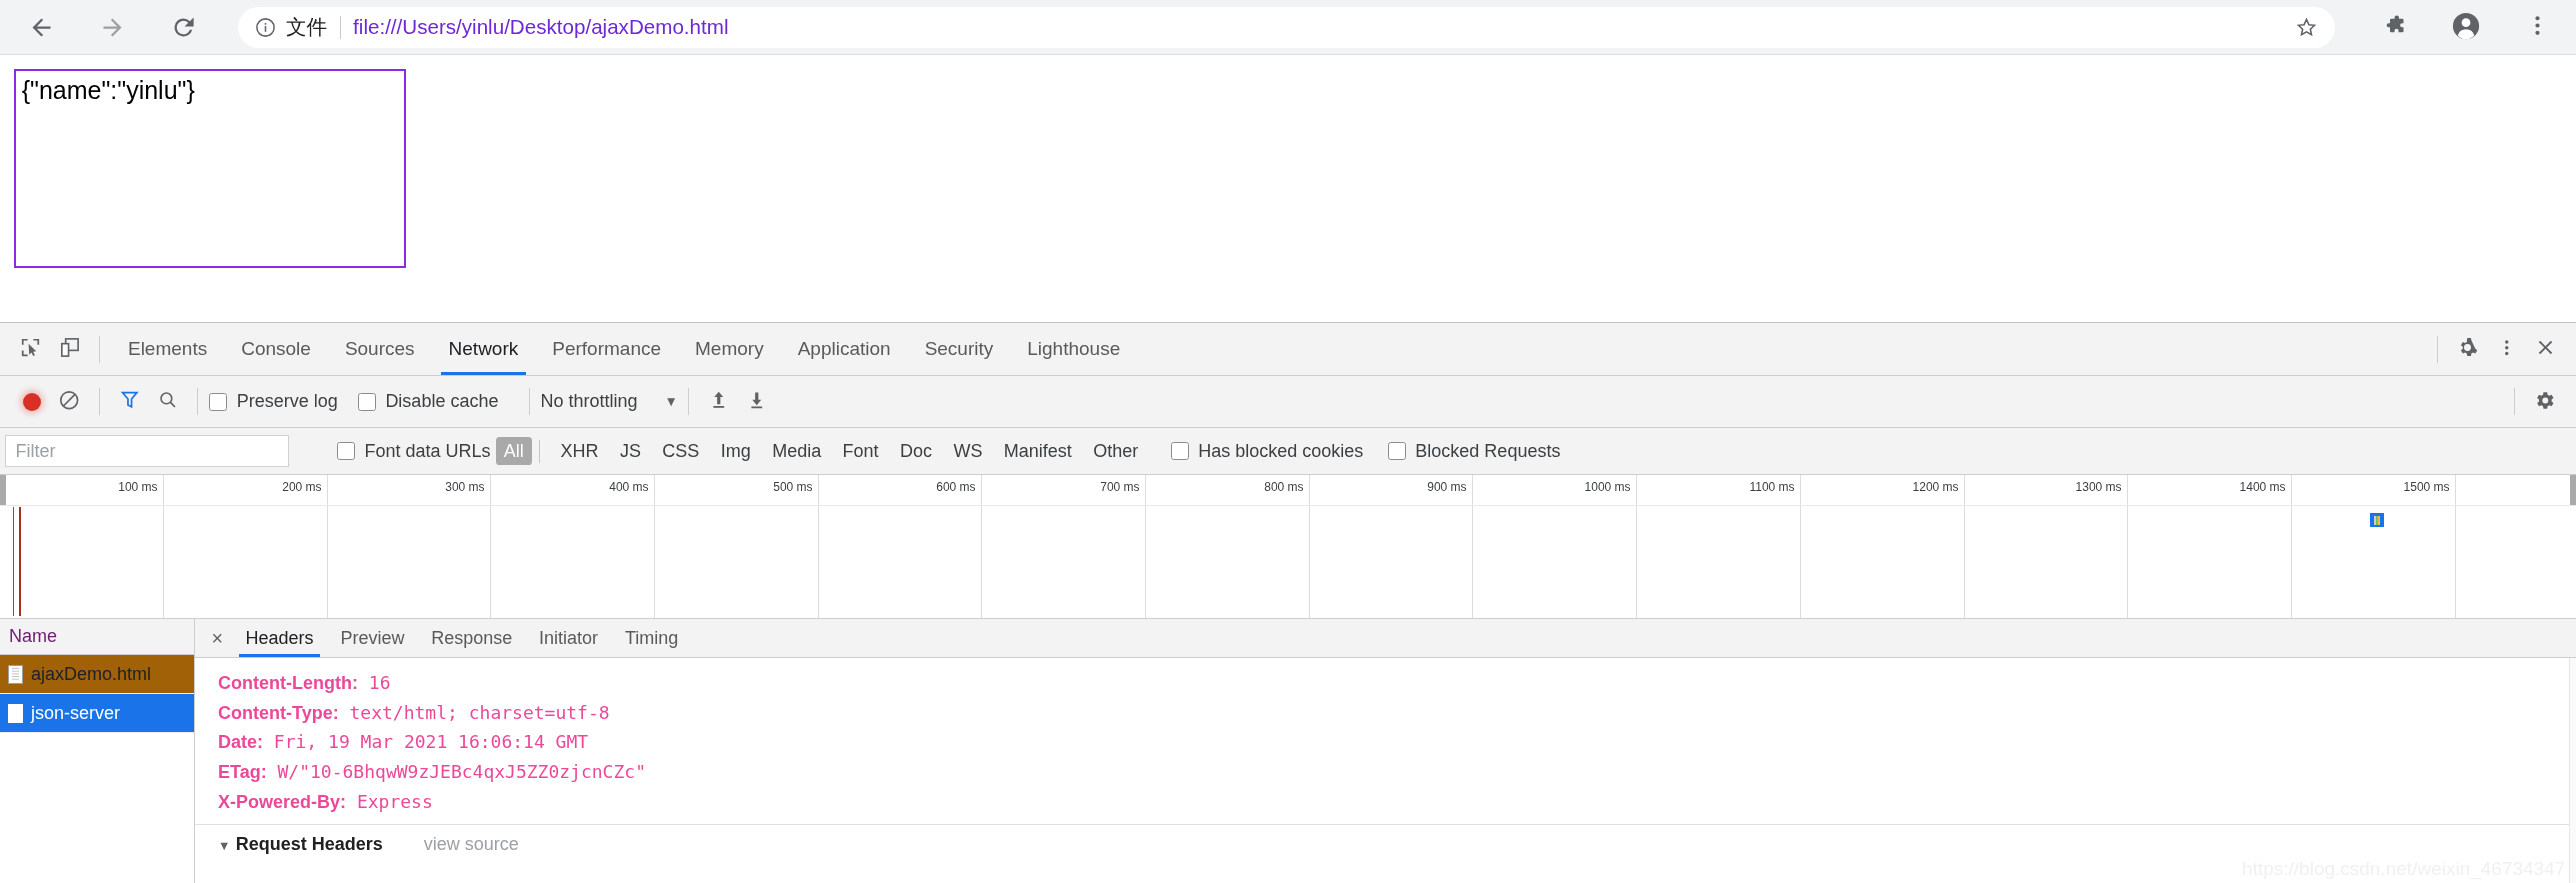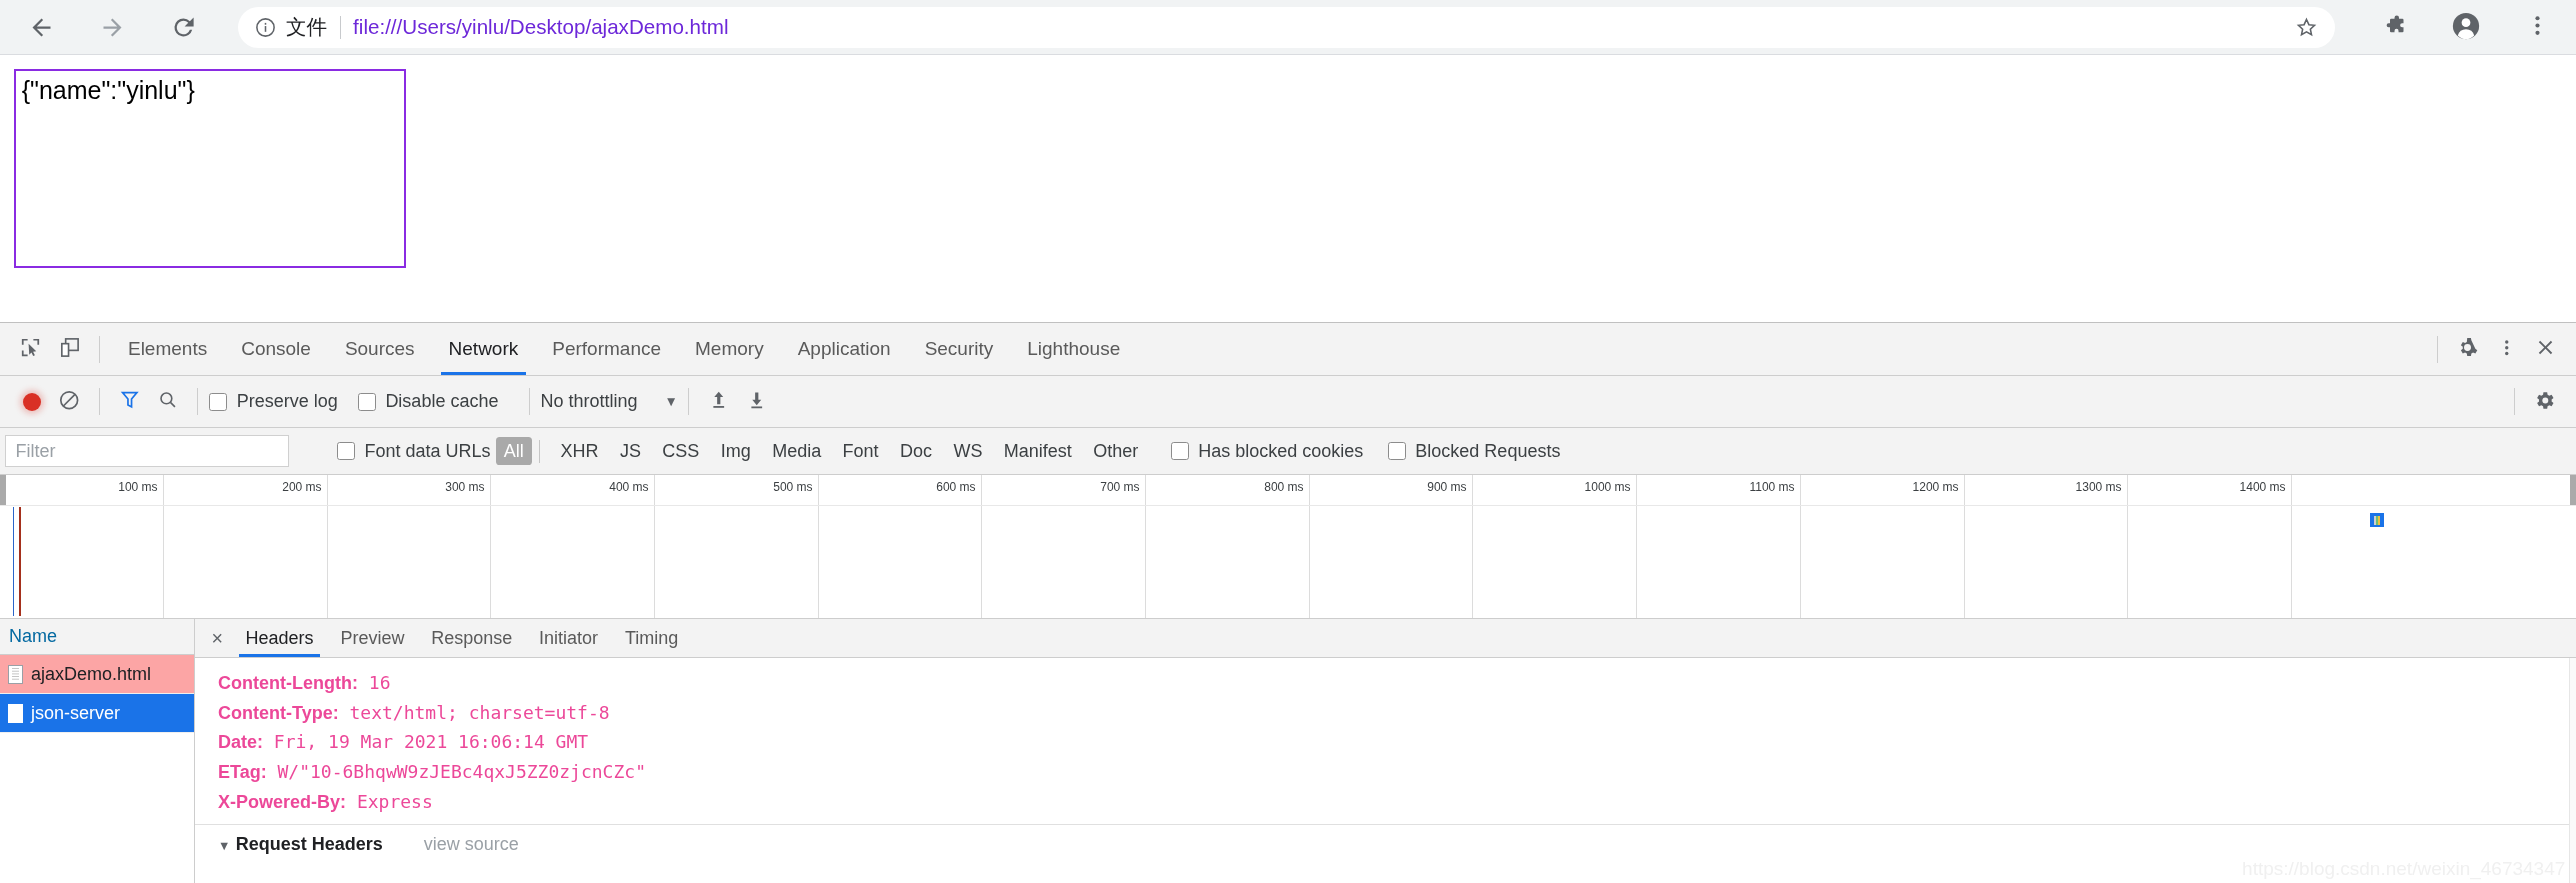--- a/index.html
+++ b/index.html
@@ -274,31 +274,31 @@
     flex: 0 0 auto;
     background:#fff;
   }
   .req-head {
     height: 36px;
     background: #f3f3f3;
     border-bottom: 0.9px solid #cdcdcd;
     display:flex; align-items:center;
     padding-left: 9px;
     font-size: 18px;
-    color: #0369a1;
+    color: #701a75;
     flex:0 0 auto;
   }
   .req-row {
     height: 39px;
     display:flex; align-items:center;
     gap: 8px;
     padding-left: 8px;
     font-size: 18px;
     color: #202124;
-    background:#fca5a5;
+    background:#a16207;
     border-bottom:0.9px solid #efefef;
   }
   .req-row.selected { background:#1a73e8; color:#ffffff; }
   .doc-icon {
     width: 15px; height: 19px;
     background:#fff;
     border:0.9px solid #9aa0a6;
     position:relative;
     flex:0 0 auto;
   }
@@ -665,20 +665,23 @@
       <span class="tick-label">1100 ms</span>
     </div>
     <div class="tick" style="left:1801px;width:164px;">
       <span class="tick-label">1200 ms</span>
     </div>
     <div class="tick" style="left:1964px;width:164px;">
       <span class="tick-label">1300 ms</span>
     </div>
     <div class="tick" style="left:2128px;width:164px;">
       <span class="tick-label">1400 ms</span>
+    </div>
+    <div class="tick" style="left:2292px;width:164px;">
+      <span class="tick-label">1500 ms</span>
     </div>
     <div class="tick" style="left:2455px;width:164px;">
       <span class="tick-label">1600</span>
     </div>
 
     <div class="ov-band"></div>
     <div class="evt-line evt-blue" style="left:12.5px;"></div>
     <div class="evt-line evt-red" style="left:19px;"></div>
 
     <div class="req-marker" style="left:2370px; top:38px;">

